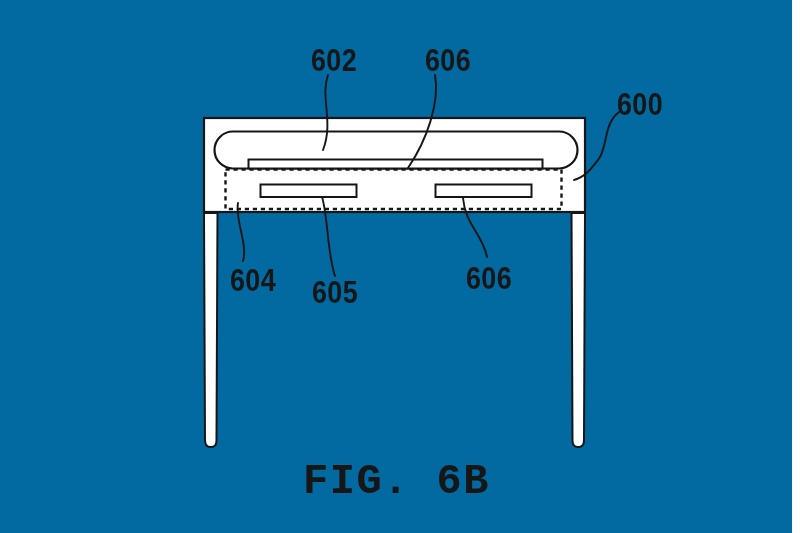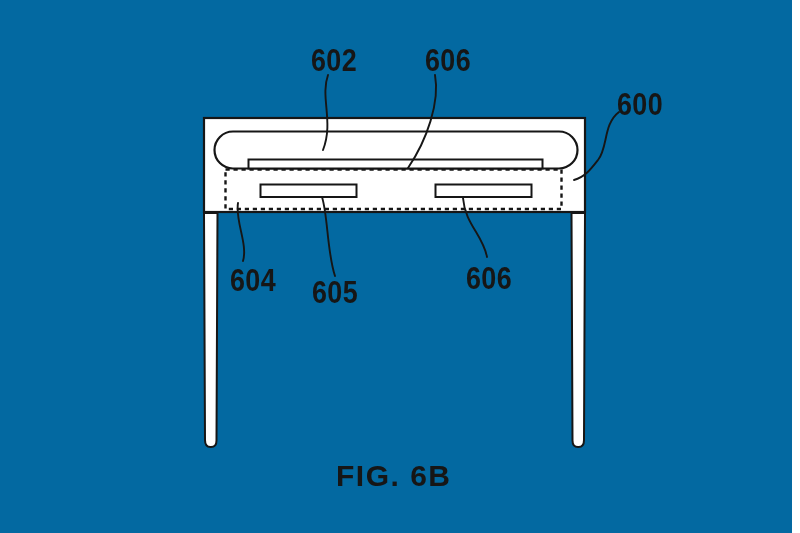--- a/index.html
+++ b/index.html
@@ -28,29 +28,30 @@
     font-weight: 700;
     line-height: 1;
     letter-spacing: 0.5px;
     transform: scaleX(0.84);
     transform-origin: left top;
     white-space: nowrap;
     user-select: none;
   }
   .fig-caption {
     position: absolute;
-    left: 336px;
+    left: 303px;
     top: 461px;
     color: #161616;
-    font-size: 30px;
+    font-size: 42px;
     font-weight: 700;
     line-height: 1;
     letter-spacing: 1.5px;
     white-space: nowrap;
     user-select: none;
+    font-family: Liberation Mono, monospace;
   }
   .pos-602  { left: 311px; top: 44px; }
   .pos-606t { left: 425px; top: 44px; }
   .pos-600  { left: 617px; top: 88px; }
   .pos-604  { left: 230px; top: 264px; }
   .pos-605  { left: 312px; top: 276px; }
   .pos-606b { left: 466px; top: 262px; }
 </style>
 </head>
 <body>

